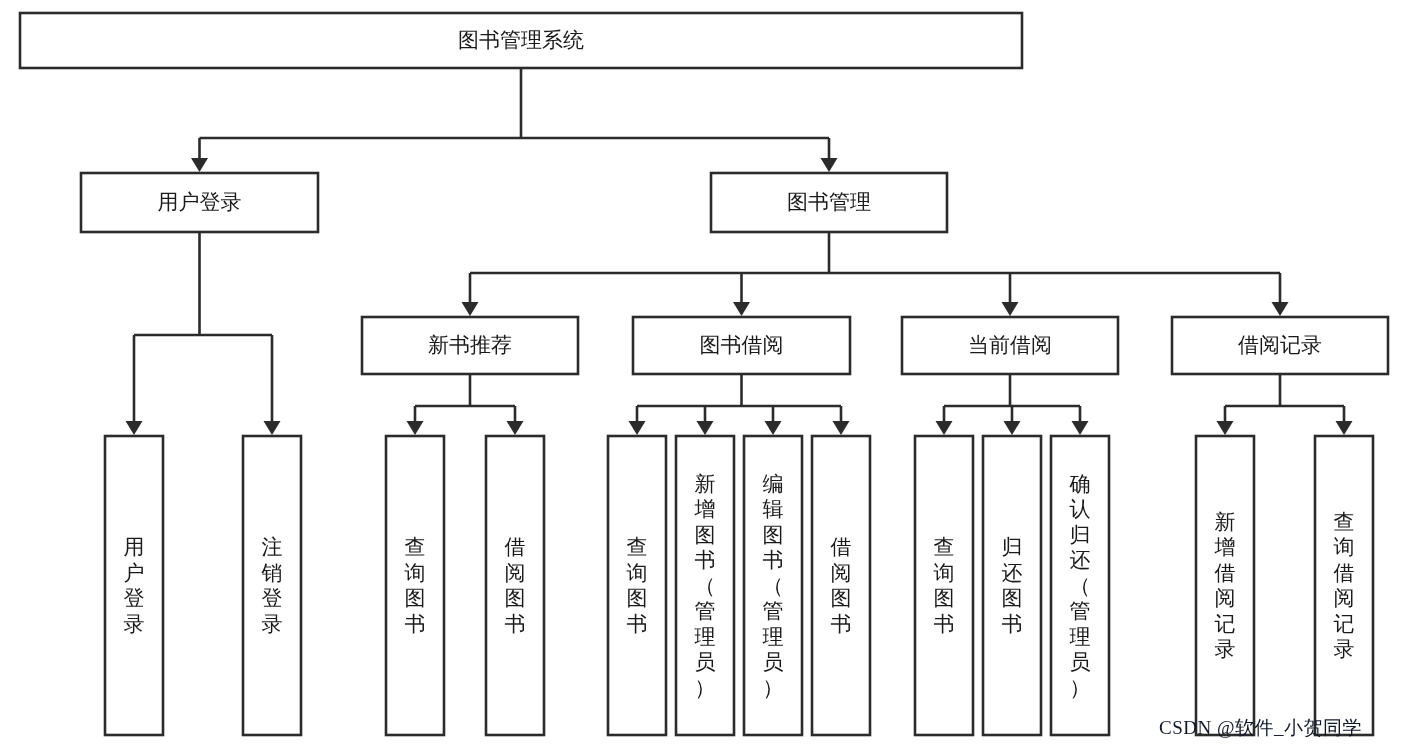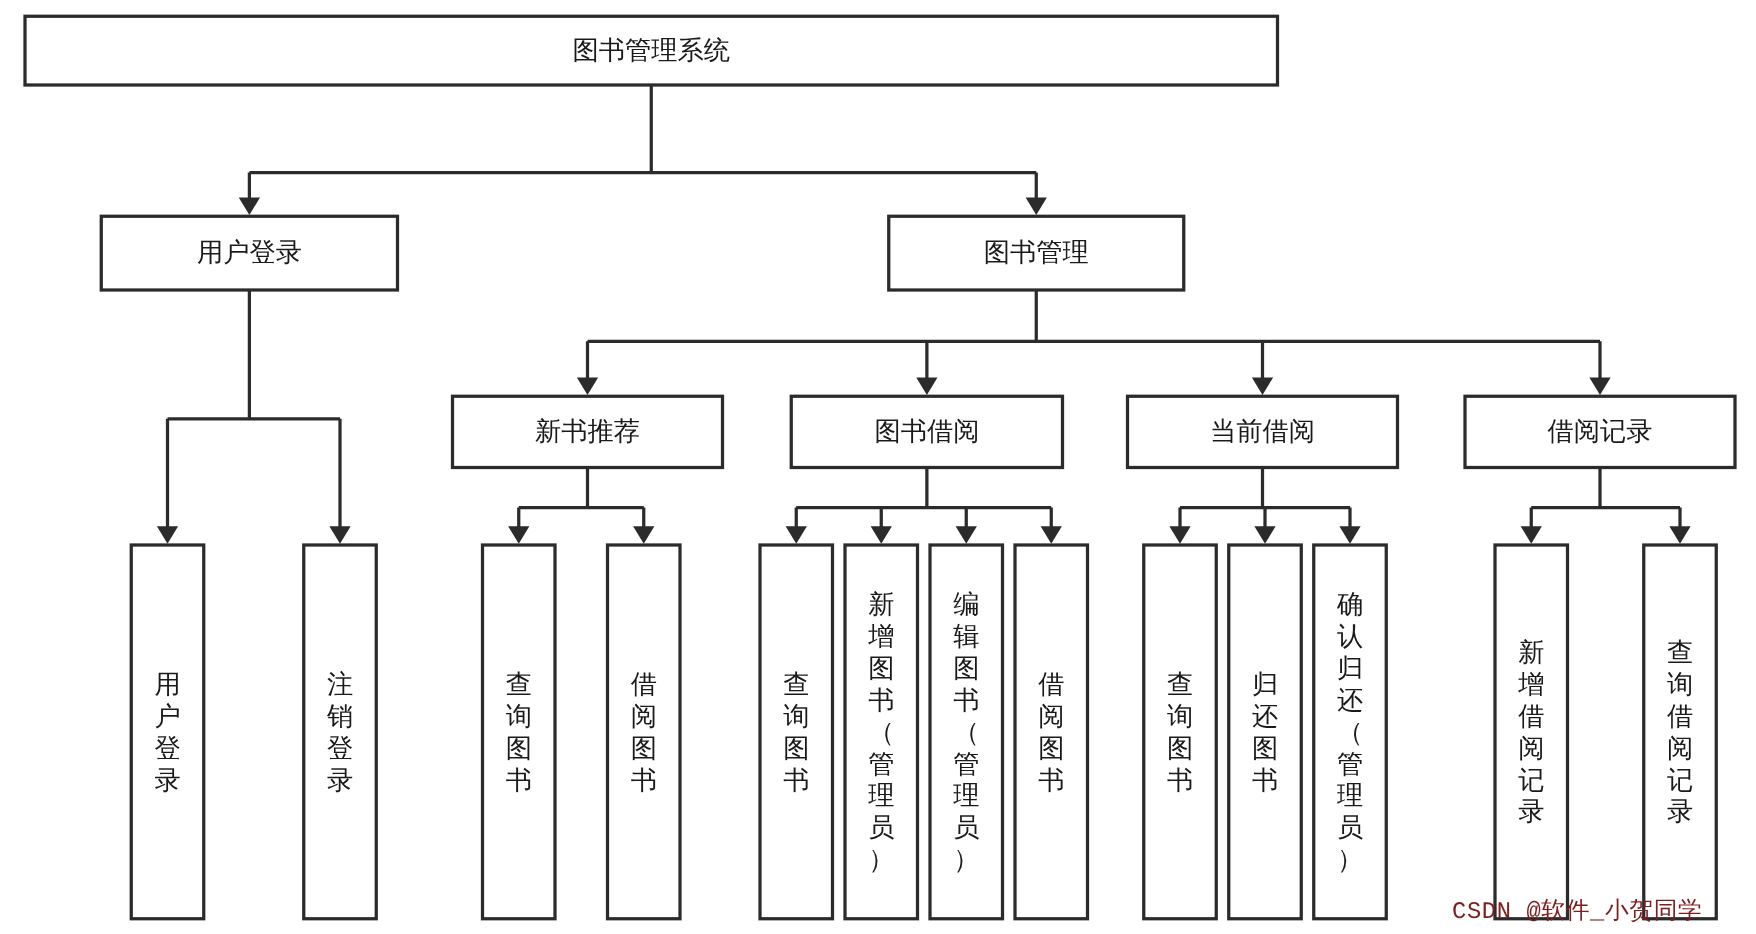--- a/index.html
+++ b/index.html
@@ -53,23 +53,23 @@
   .node-label-v {
     font-family: "Liberation Sans", "DejaVu Sans", sans-serif;
     font-size: 21px;
     fill: #1a1a1a;
     text-anchor: middle;
   }
   .watermark-text {
     position: absolute;
     right: 14px;
     bottom: 6px;
-    font-family: Liberation Mono, monospace;
+    font-family: Liberation Serif, serif;
     font-size: 19px;
-    color: #7f1d1d;
+    color: #0f172a;
     white-space: nowrap;
     pointer-events: none;
     letter-spacing: 0.5px;
   }
 </style>
 </head>
 <body>
 
 <div id="diagram-root">
   <svg class="diagram-canvas" viewBox="0 0 1405 747">

